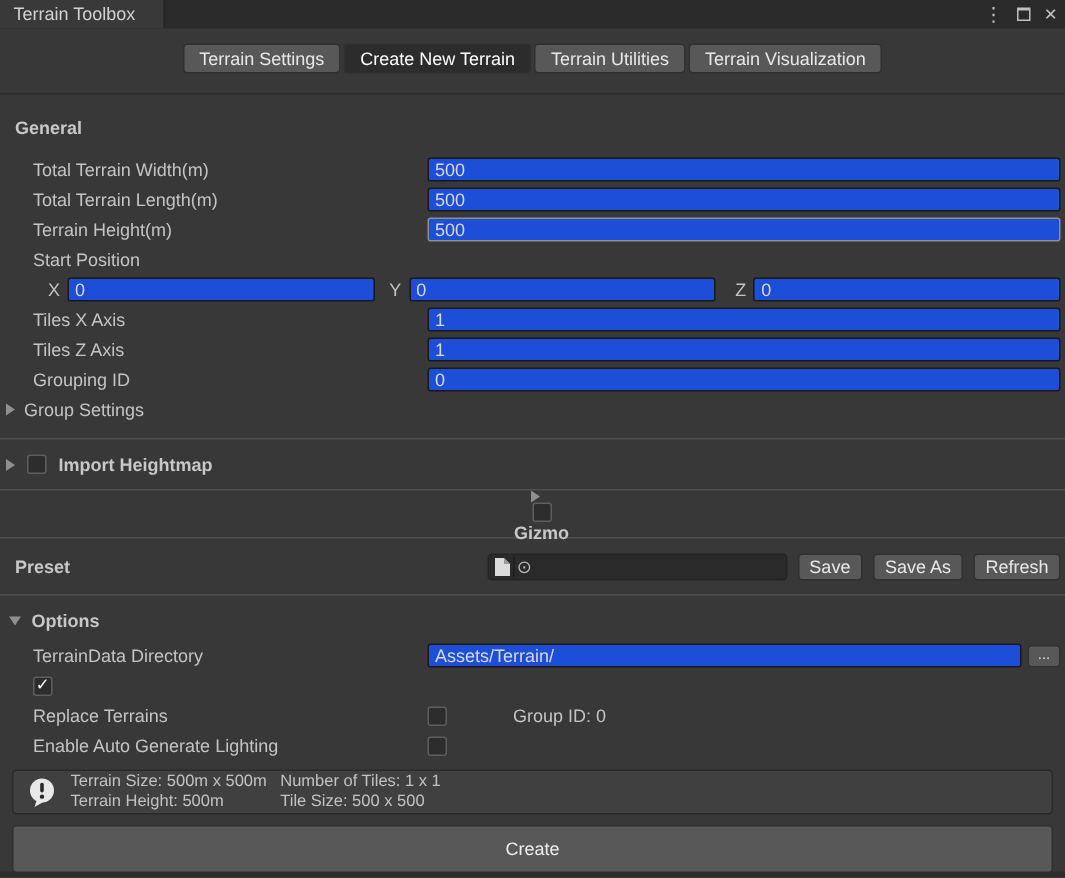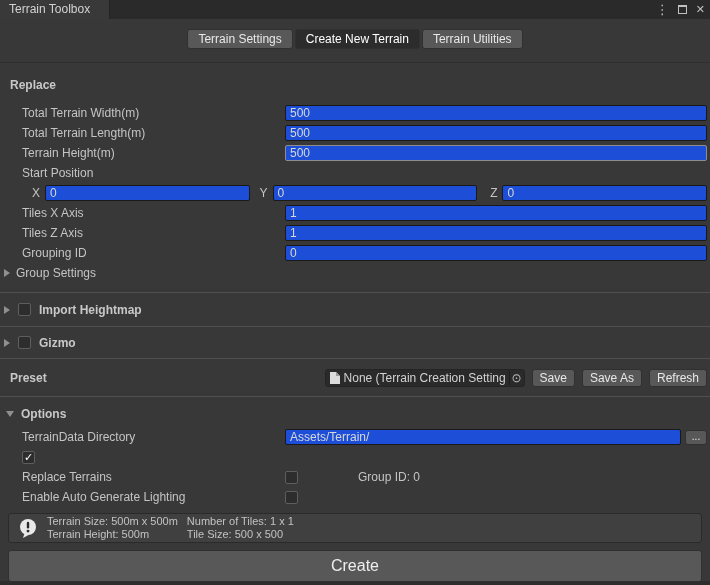--- a/index.html
+++ b/index.html
@@ -56,21 +56,21 @@
   .axis-gap-z { margin-left:13px; }
 
   .foldrow { height:20px; display:flex; align-items:center; padding-left:4px; cursor:pointer; }
   .tri-right { width:0; height:0; border-left:6px solid #8f8f8f; border-top:4px solid transparent; border-bottom:4px solid transparent; flex:none; }
   .tri-down { width:0; height:0; border-top:6px solid #8f8f8f; border-left:4px solid transparent; border-right:4px solid transparent; flex:none; }
   .foldrow .fold-label { margin-left:6px; }
 
   
   .toggle-section { display:flex; align-items:center; padding-left:4px; }
   .toggle-import { height:33px; }
-  .toggle-gizmo { height:31px; }
+  .toggle-gizmo { height:31px;flex-direction:column; }
   .checkbox {
     width:13px; height:13px; background:#2d2d2d; border:1px solid #5e5e5e;
     border-radius:2px; flex:none; display:flex; align-items:center; justify-content:center;
     color:#ffffff; font-size:11px; line-height:11px; cursor:pointer;
   }
   .toggle-section .checkbox { margin-left:8px; }
   .toggle-section .hdr { margin-left:8px; }
 
   
   .preset-row { height:37px; display:flex; align-items:center; padding:0 3px 0 10px; }
@@ -90,37 +90,37 @@
 
   
   .options-hdr-row { margin:10px 0 0 6px; height:14px; display:flex; align-items:center; }
   .options-hdr-row .hdr { margin-left:7px; }
   .options-rows { margin-top:6px; }
   .browse-btn {
     width:22px; height:15px; background:#585858; color:#e8e8e8; border:1px solid #303030;
     border-radius:3px; margin-left:4px; font-size:10px; line-height:12px; cursor:pointer; flex:none;
     font-family:"Liberation Sans", sans-serif;
   }
-  .inline-text { margin-left:60px; color:#c4c4c4; }
+  .inline-text { margin-left:44px; color:#c4c4c4; }
 
   
   .helpbox {
     margin:6px 8px 0 8px; height:30px; background:#404040;
     border:1px solid #2a2a2a; border-radius:3px;
     display:flex; align-items:center; padding-left:9px;
   }
   .help-icon { flex:none; width:20px; height:20px; }
   .help-col { margin-left:9px; font-size:11px; line-height:13px; color:#c2c2c2; }
   .help-col2 { }
 
   
   .create-btn {
     display:block; margin:7px 8px 0 8px; width:694px; height:32px;
     background:#585858; color:#eeeeee; border:1px solid #303030; border-radius:3px;
-    font-size:16px; font-family:"Liberation Sans", sans-serif; cursor:pointer;
+    font-size:12px; font-family:"Liberation Sans", sans-serif; cursor:pointer;
   }
 </style>
 </head>
 <body>
 
 <div class="window">
 
   <div class="tabstrip">
     <div class="doctab">
       <span>Terrain Toolbox</span>
@@ -129,24 +129,25 @@
       <span class="menu-glyph">⋮</span>
       <span class="max-glyph"></span>
       <span class="close-glyph">✕</span>
     </div>
   </div>
 
   <div class="toolbar">
     <button class="seg-btn">Terrain Settings</button>
     <button class="seg-btn active">Create New Terrain</button>
     <button class="seg-btn">Terrain Utilities</button>
+    <button class="seg-btn">Terrain Visualization</button>
   </div>
   <div class="sep"></div>
 
-  <div class="hdr general-hdr">Replace</div>
+  <div class="hdr general-hdr">General</div>
 
   <div class="rows">
     <div class="row">
       <span class="row-label">Total Terrain Width(m)</span>
       <input class="tfield" value="500" style="">
     </div>
     <div class="row">
       <span class="row-label">Total Terrain Length(m)</span>
       <input class="tfield" value="500" style="">
     </div>
@@ -200,21 +201,20 @@
   <div class="sep-light"></div>
 
   <div class="preset-row">
     <span class="hdr">Preset</span>
     <span class="preset-spacer"></span>
     <div class="object-field">
       <svg width="10" height="12" viewBox="0 0 10 12">
         <path d="M0 0 h6 l4 4 v8 h-10 z" fill="#dcdcdc"></path>
         <path d="M6 0 l4 4 h-4 z" fill="#9a9a9a"></path>
       </svg>
-      <span class="obj-text">None (Terrain Creation Setting</span>
       <span class="picker-glyph">⊙</span>
     </div>
     <button class="mini-btn">Save</button>
     <button class="mini-btn">Save As</button>
     <button class="mini-btn">Refresh</button>
   </div>
   <div class="sep-light"></div>
 
   <div class="options-hdr-row">
     <span class="tri-down"></span>

